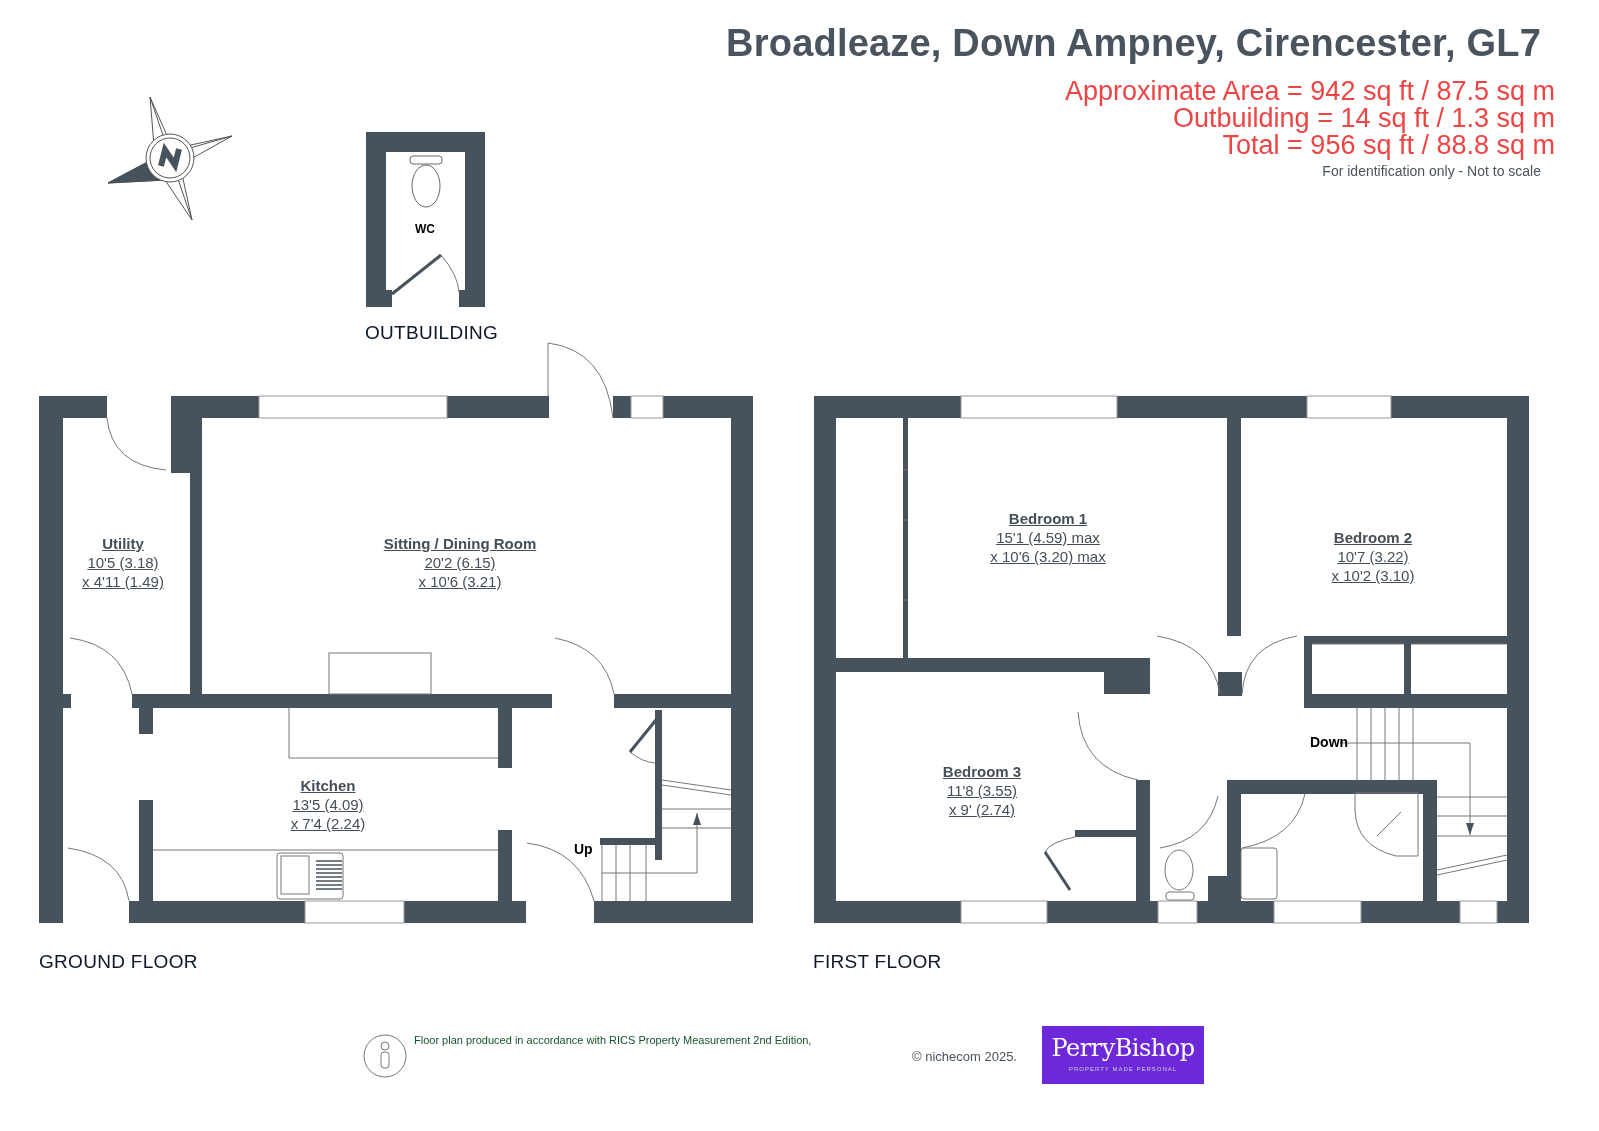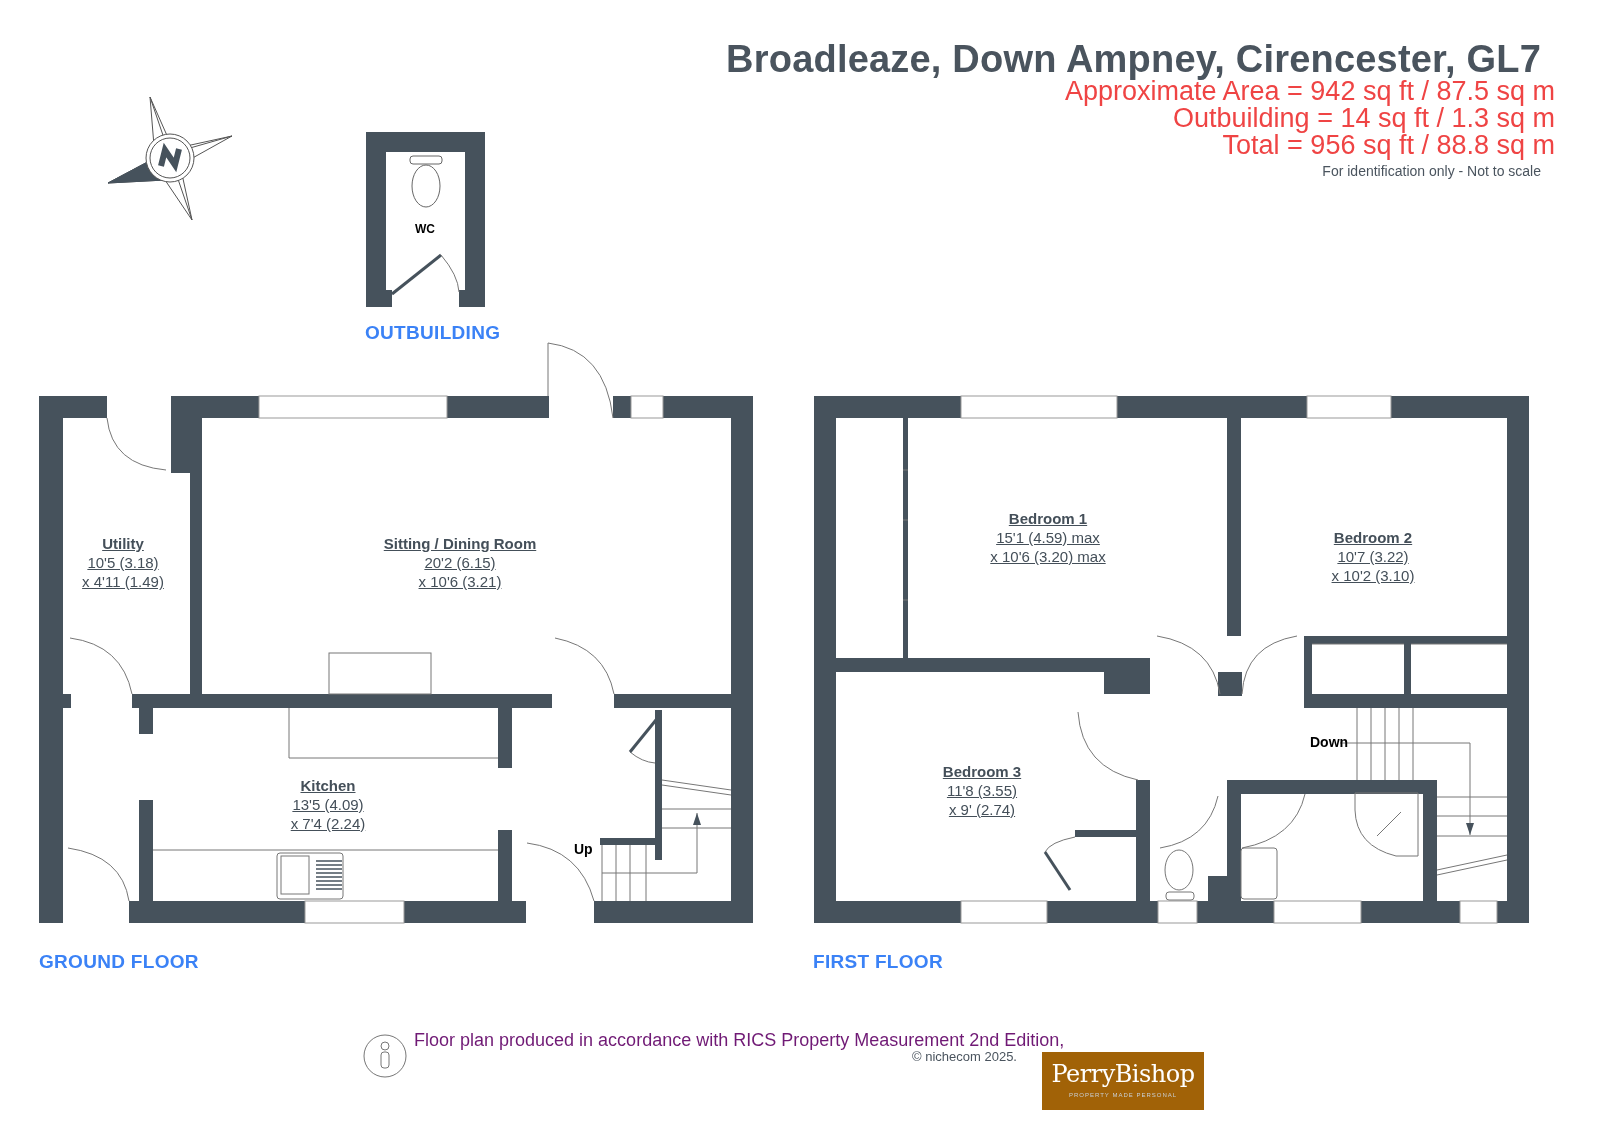--- a/index.html
+++ b/index.html
@@ -1,29 +1,29 @@
 <!DOCTYPE html>
 <html><head>
 <meta charset="utf-8">
 <style>
   html, body { margin:0; padding:0; background:#ffffff; }
   body { width:1599px; height:1131px; position:relative; overflow:hidden;
          font-family:"Liberation Sans", sans-serif; color:#444f59; }
   .abs { position:absolute; }
-  #title { right:58px; top:22px; font-size:38px; font-weight:bold; color:#4a545e; white-space:nowrap; letter-spacing:0.2px;margin-top:16px; }
+  #title { right:58px; top:22px; font-size:38px; font-weight:bold; color:#4a545e; white-space:nowrap; letter-spacing:0.2px; }
   .area-line { right:44px; font-size:27px; color:#ef4444; white-space:nowrap; text-align:right; }
   #disclaimer { right:58px; top:163px; font-size:14px; color:#4a545e; }
-  .floor-label { font-size:19px; font-weight:bold; color:#3b82f6; letter-spacing:0.3px; }
+  .floor-label { font-size:19px; font-weight:normal; color:#0f172a; letter-spacing:0.3px; }
   .room { text-align:center; font-size:15px; line-height:19px; color:#444f59; white-space:nowrap;text-decoration:underline; }
   .room .name { font-weight:bold; }
   .small-label { font-size:14px; font-weight:bold; color:#000000; }
   svg { position:absolute; left:0; top:0; }
-  #footer-text { left:414px; top:1032px; font-size:18px; line-height:17px; color:#701a75; white-space:nowrap; }
+  #footer-text { left:414px; top:1032px; font-size:11px; line-height:17px; color:#14532d; white-space:nowrap; }
   #footer-copy { left:912px; top:1049px; font-size:13px; color:#4a545e; }
-  #logo { left:1042px; top:1026px; width:162px; height:58px; background:#a16207; color:#fff; text-align:center;margin-top:26px; }
+  #logo { left:1042px; top:1026px; width:162px; height:58px; background:#6d28d9; color:#fff; text-align:center; }
   #logo .brand { font-family:"DejaVu Serif", serif; font-size:24px; padding-top:8px; letter-spacing:-0.5px; }
   #logo .tag { font-size:6px; letter-spacing:1px; color:#c9cfd4; margin-top:4px; }
 </style>
 </head>
 <body>
 
 <div id="title" class="abs">Broadleaze, Down Ampney, Cirencester, GL7</div>
 <div class="abs area-line" style="top:76px">Approximate Area = 942 sq ft / 87.5 sq m</div>
 <div class="abs area-line" style="top:103px">Outbuilding = 14 sq ft / 1.3 sq m</div>
 <div class="abs area-line" style="top:130px">Total = 956 sq ft / 88.8 sq m</div>

